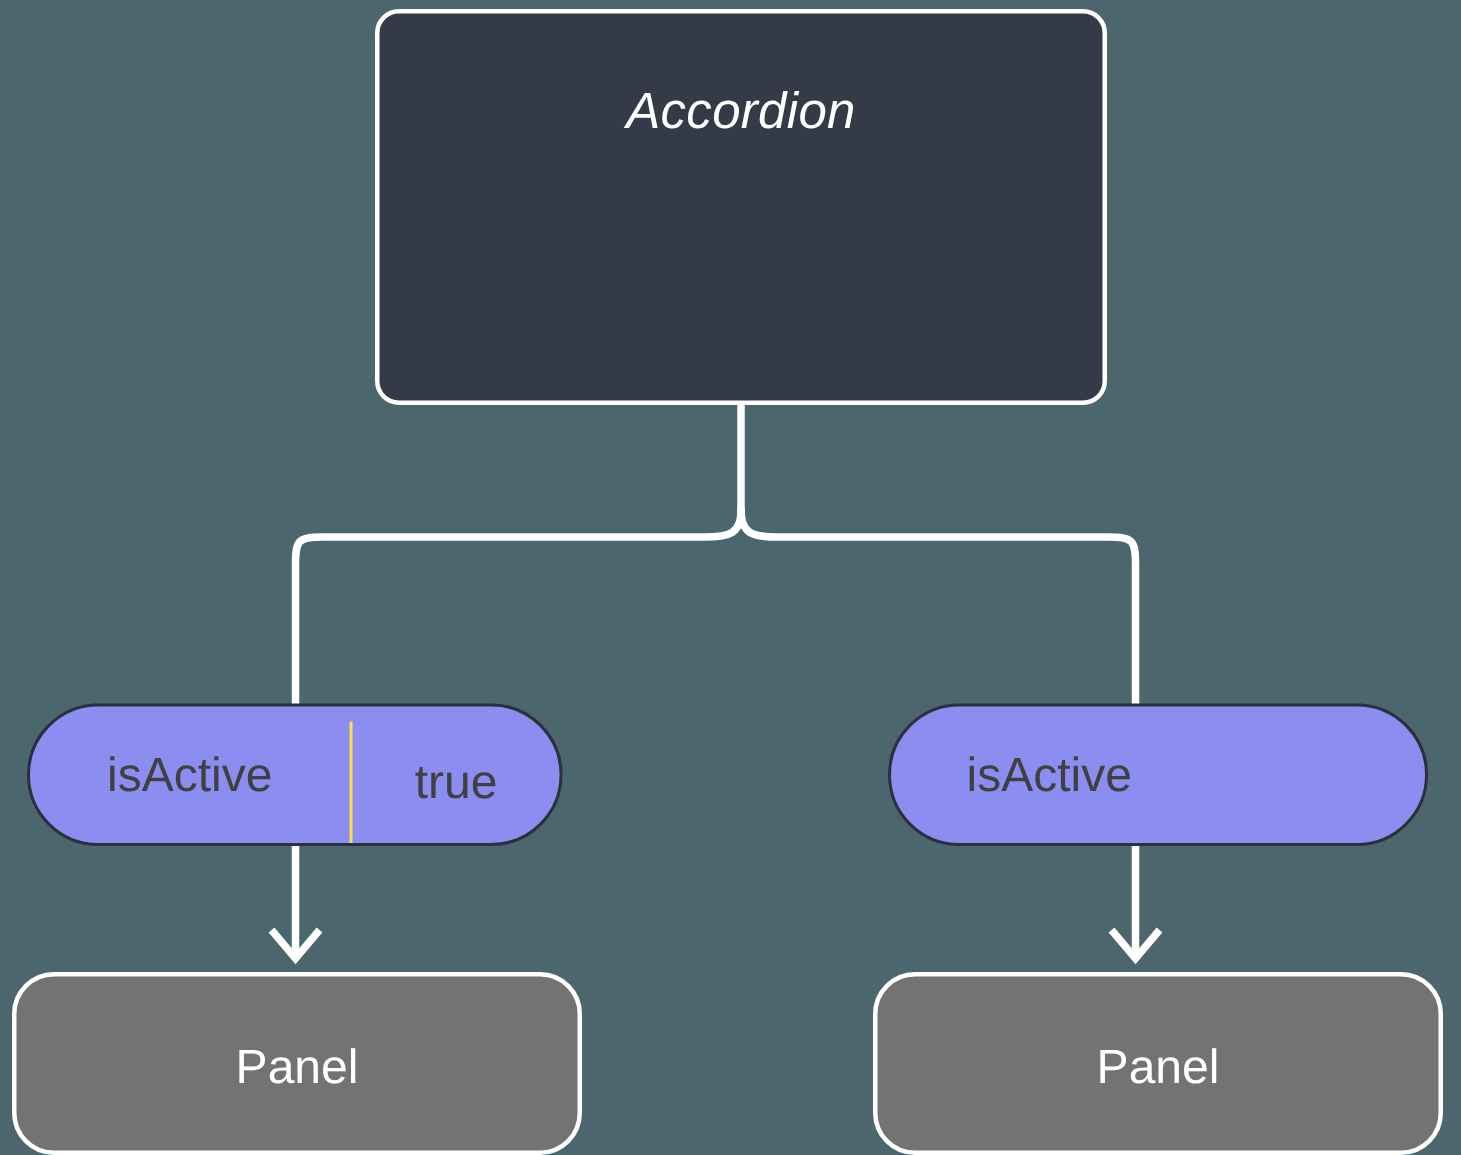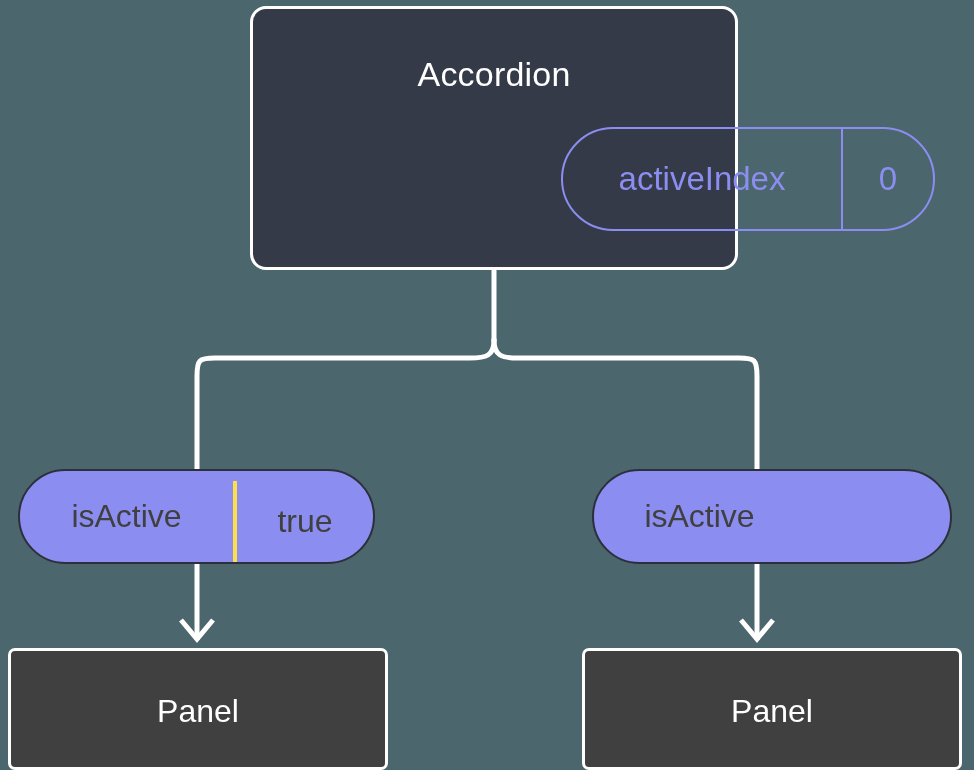--- a/index.html
+++ b/index.html
@@ -27,20 +27,21 @@
     pointer-events: none;
   }
 
   
   .node-box {
     position: absolute;
     box-sizing: border-box;
     background: #343a48;
     border: 3px solid #ffffff;
     border-radius: 16px;
+    font-style: italic;
   }
 
   #accordion-node {
     left: 250px;
     top: 6px;
     width: 488px;
     height: 264px;
   }
 
   .node-title {
@@ -100,21 +101,21 @@
     height: 95px;
     border: 2px solid #2b303c;
     background: #8b8ef0;
   }
   .pill.filled .pill-key,
   .pill.filled .pill-val {
     color: #404040;
     font-size: 32px;
   }
   .pill.filled .pill-val {
-    border-left: 4px solid #fde047;
+    border-left: 2px solid #fde047;
     margin-top: 10px;
   }
 
   #pill-left {
     left: 18px;
     top: 469px;
     width: 357px;
   }
   #pill-left .pill-key { width: 213px; }
   #pill-left .pill-val { flex: 1; }
@@ -127,23 +128,23 @@
   #pill-right .pill-key { width: 211px; }
   #pill-right .pill-val { flex: 1; }
 
   
   .panel-box {
     position: absolute;
     box-sizing: border-box;
     top: 648px;
     width: 380px;
     height: 122px;
-    background: #404040;
+    background: #737373;
     border: 3px solid #ffffff;
-    border-radius: 7px;
+    border-radius: 28px;
   }
   #panel-left  { left: 8px; }
   #panel-right { left: 582px; }
 
   .panel-label {
     position: absolute;
     left: 0;
     right: 0;
     top: 42px;
     text-align: center;
@@ -176,24 +177,20 @@
     <g fill="none" stroke="#ffffff" stroke-width="5" stroke-linecap="butt" stroke-linejoin="miter">
       <path d="M 757 564 L 757 640"></path>
       <path d="M 741 620 L 757 639 L 773 620"></path>
     </g>
   </svg>
 
   <div class="node-box" id="accordion-node">
 
     <div class="node-title">Accordion</div>
 
-    <div class="pill outlined">
-      <span class="pill-key">activeIndex</span>
-      <span class="pill-val">0</span>
-    </div>
   </div>
 
   <div class="pill filled" id="pill-left">
     <span class="pill-key">isActive</span>
     <span class="pill-val">true</span>
   </div>
 
   <div class="pill filled" id="pill-right">
     <span class="pill-key">isActive</span>
   </div>

